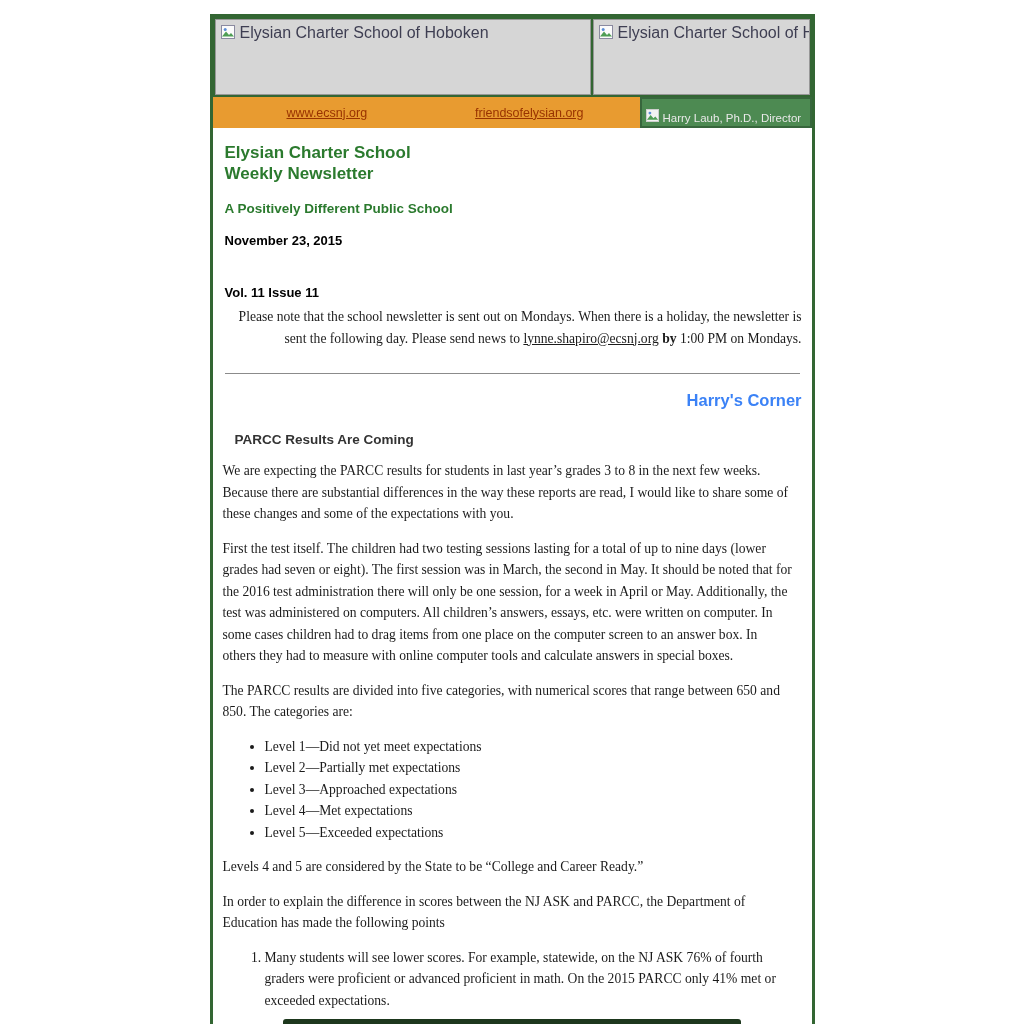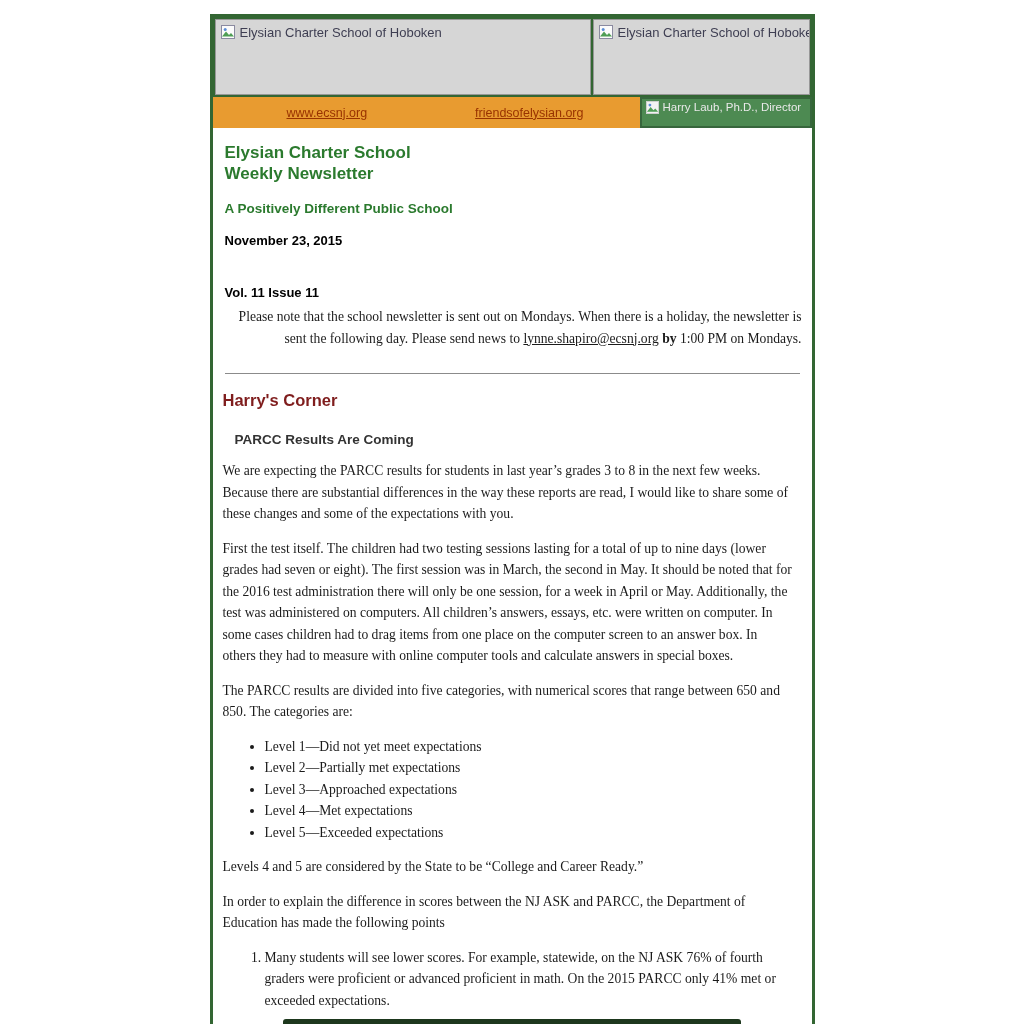--- a/index.html
+++ b/index.html
@@ -35,21 +35,21 @@
     box-sizing: border-box;
     padding: 4px 5px;
     display: flex;
     align-items: flex-start;
     gap: 5px;
     overflow: hidden;
   }
   .img-placeholder.left  { flex: 0 0 376px; }
   .img-placeholder.right { flex: 1; }
   .alt-text {
-    font-size: 13px;
+    font-size: 16px;
     color: #3e3e52;
     line-height: 15px;
     padding-top: 1px;
     white-space: nowrap;
   }
   .broken-ico { flex: 0 0 auto; margin-top: 1px; }
   
   .linkbar-row { display: flex; align-items: stretch; }
   .linkbar {
     flex: 1;
@@ -66,21 +66,21 @@
     text-decoration: underline;
   }
   .linkbar a + a { margin-left: 108px; }
   .director-box {
     flex: 0 0 172px;
     background: #4d8a52;
     border: 2px solid #37663c;
     box-sizing: border-box;
     height: 31px;
     display: flex;
-    align-items: flex-start;
+    align-items: flex-end;
     gap: 4px;
     padding: 0 4px;
     overflow: hidden;
   }
   .director-box .alt-text {
     color: #e9e9e9;
     font-size: 11.5px;
   }
   
   .content {
@@ -117,24 +117,25 @@
   .para { margin: 6px 0 0 2px; text-align: right; }
   .para-gap { margin-top: 29px; }
   .body-link { color: #1b1b1b; text-decoration: underline; }
   .bold { font-weight: bold; }
   .divider {
     border: none;
     border-top: 1px solid #8b8b8b;
     margin: 24px 2px 0 2px;
   }
   .corner-heading {
-    color: #7f1d1d;
+    color: #3b82f6;
     font-size: 16.5px;
     font-weight: bold;
     margin: 17px 0 0 0;
+    text-align: right;
   }
   .sub-heading {
     color: #333333;
     font-size: 13.5px;
     font-weight: bold;
     margin: 22px 0 0 12px;
   }
   .section-para { margin: 13px 8px 0 0; }
   .bullet-list {
     margin: 13px 0 0 0;

